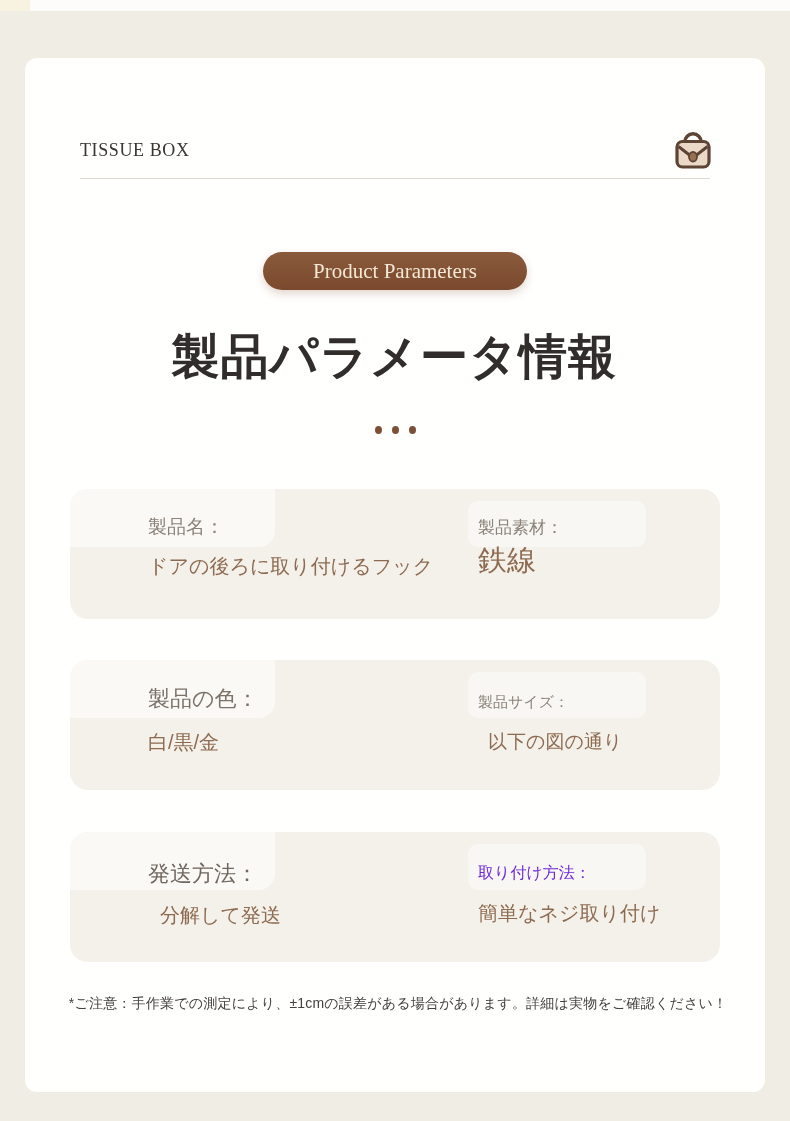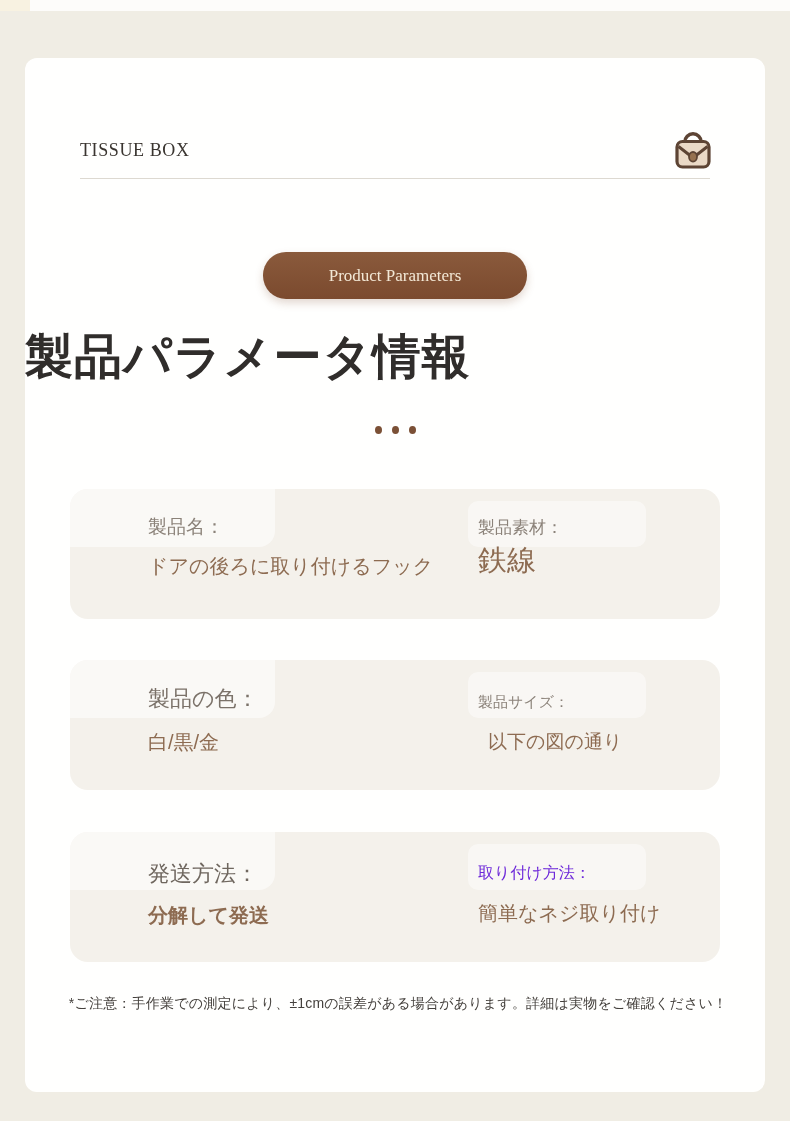--- a/index.html
+++ b/index.html
@@ -14,28 +14,28 @@
     background:#fffffe;border-radius:12px;
   }
   .brand{
     position:absolute;left:55px;top:82px;
     font-family:"Liberation Serif","DejaVu Serif",serif;
     font-size:18px;color:#3a3530;letter-spacing:0.6px;
   }
   .bag{position:absolute;left:645px;top:69px;width:46px;height:46px;}
   .divider{position:absolute;left:55px;top:120px;width:630px;height:1px;background:#ddd9d1;}
   .pill{
-    position:absolute;left:238px;top:194px;width:264px;height:47px;border-radius:23px;
+    position:absolute;left:238px;top:194px;width:264px;height:38px;border-radius:23px;
     background:linear-gradient(180deg,#8a5a3c 0%,#7b4a2e 100%);
-    color:#f3e8d6;font-family:"Liberation Serif","DejaVu Serif",serif;font-size:17px;
+    color:#f3e8d6;font-family:"Liberation Serif","DejaVu Serif",serif;font-size:21px;
     display:flex;align-items:center;justify-content:center;
     box-shadow:0 4px 8px rgba(122,74,46,0.22);
   }
   .title{
-    position:absolute;left:0;top:270px;width:592px;margin:0;text-align:left;
+    position:absolute;left:0;top:270px;width:592px;margin:0;text-align:right;
     font-size:48px;font-weight:900;color:#302d2b;letter-spacing:1px;line-height:1.2;
   }
   .dots{position:absolute;left:0;top:368px;width:740px;text-align:center;line-height:0;}
   .dots i{display:inline-block;width:7px;height:8px;border-radius:50%;background:#7b5036;margin:0 5px;}
   .info-card{
     position:absolute;left:45px;width:650px;height:130px;
     background:#f4f1eb;border-radius:18px;overflow:hidden;
   }
   .card-1{top:431px;}
   .card-2{top:602px;}
@@ -50,21 +50,21 @@
   .card-1 .l-val{left:78px;top:66px;font-size:20px;}
   .card-1 .r-lbl{left:408px;top:29px;font-size:17px;}
   .card-1 .r-val{left:408px;top:55px;font-size:29px;}
   
   .card-2 .l-lbl{left:78px;top:26px;font-size:22px;color:#7b7269;}
   .card-2 .l-val{left:78px;top:71px;font-size:20px;}
   .card-2 .r-lbl{left:408px;top:33px;font-size:15px;}
   .card-2 .r-val{left:418px;top:71px;font-size:19px;}
   
   .card-3 .l-lbl{left:78px;top:29px;font-size:22px;color:#6f675f;text-align:center;}
-  .card-3 .l-val{left:78px;top:72px;font-size:20px;font-weight:bold;}
+  .card-3 .l-val{left:90px;top:72px;font-size:20px;}
   .card-3 .r-lbl{left:408px;top:32px;font-size:16px;color:#6d28d9;}
   .card-3 .r-val{left:408px;top:70px;font-size:20px;}
   .note{
     position:absolute;left:0;top:934px;width:740px;margin:3px;text-align:center;
     font-size:14px;color:#45413d;letter-spacing:0.2px;
   }
 </style>
 </head>
 <body>
 

